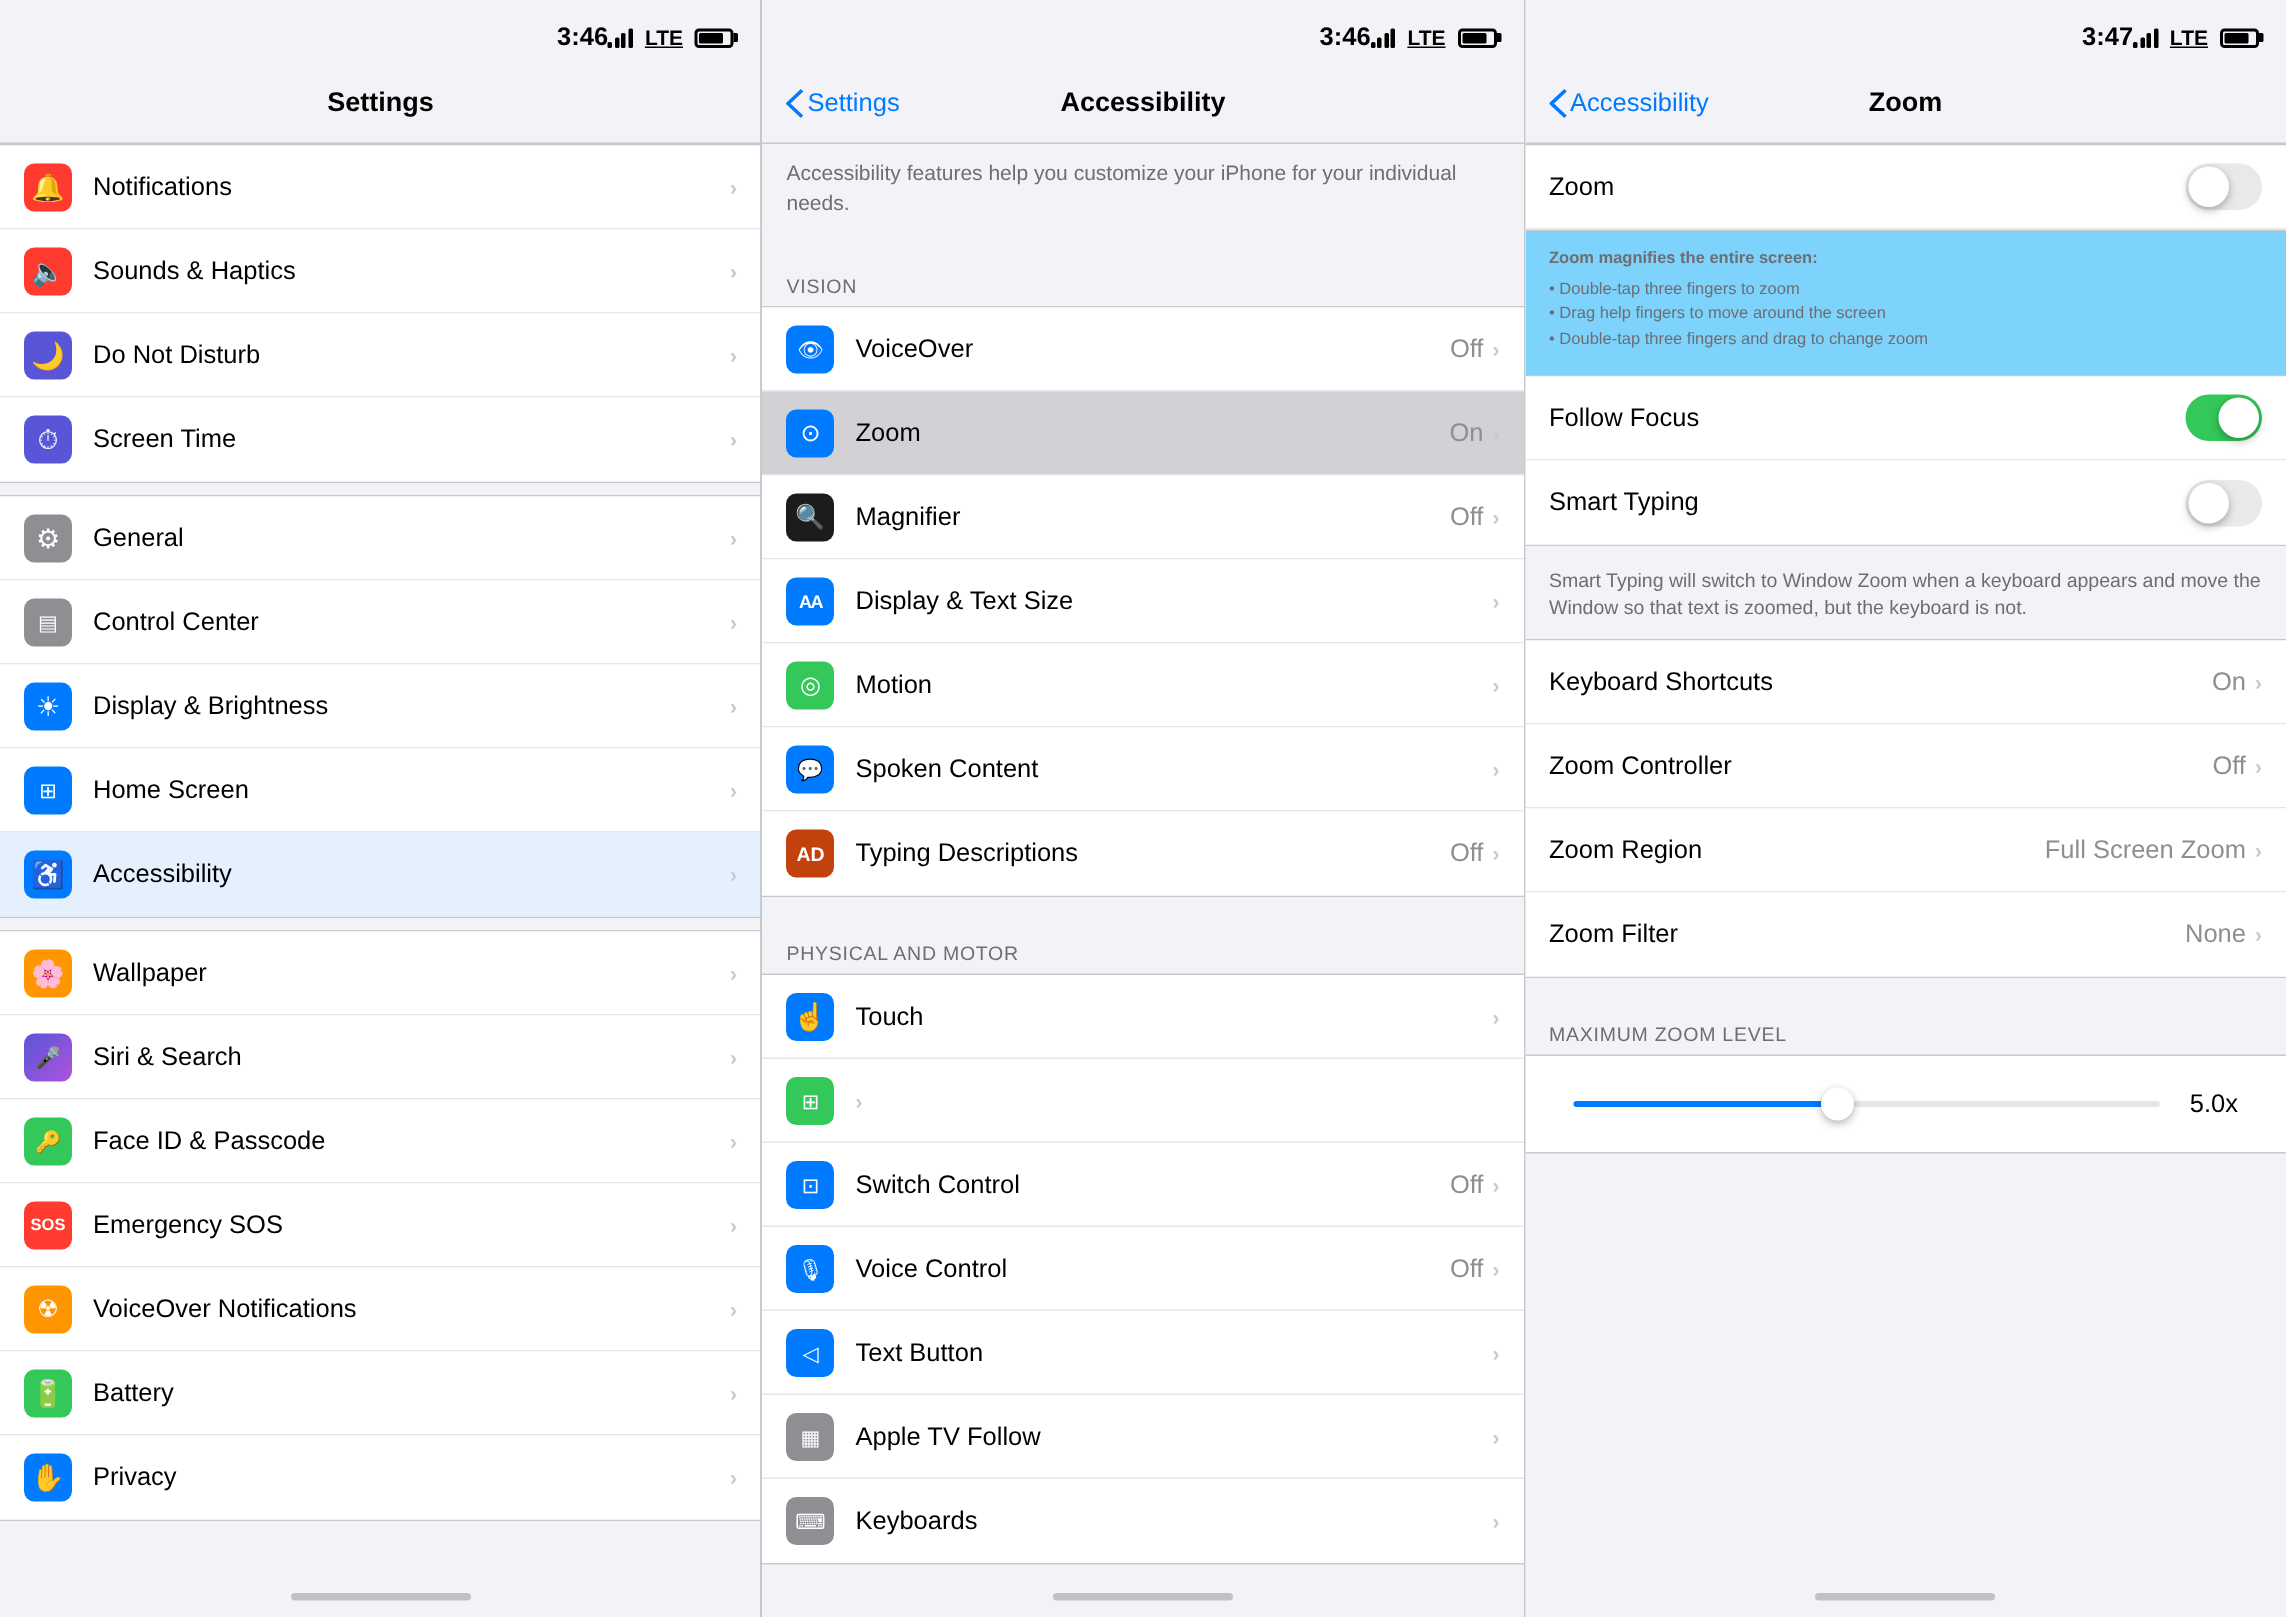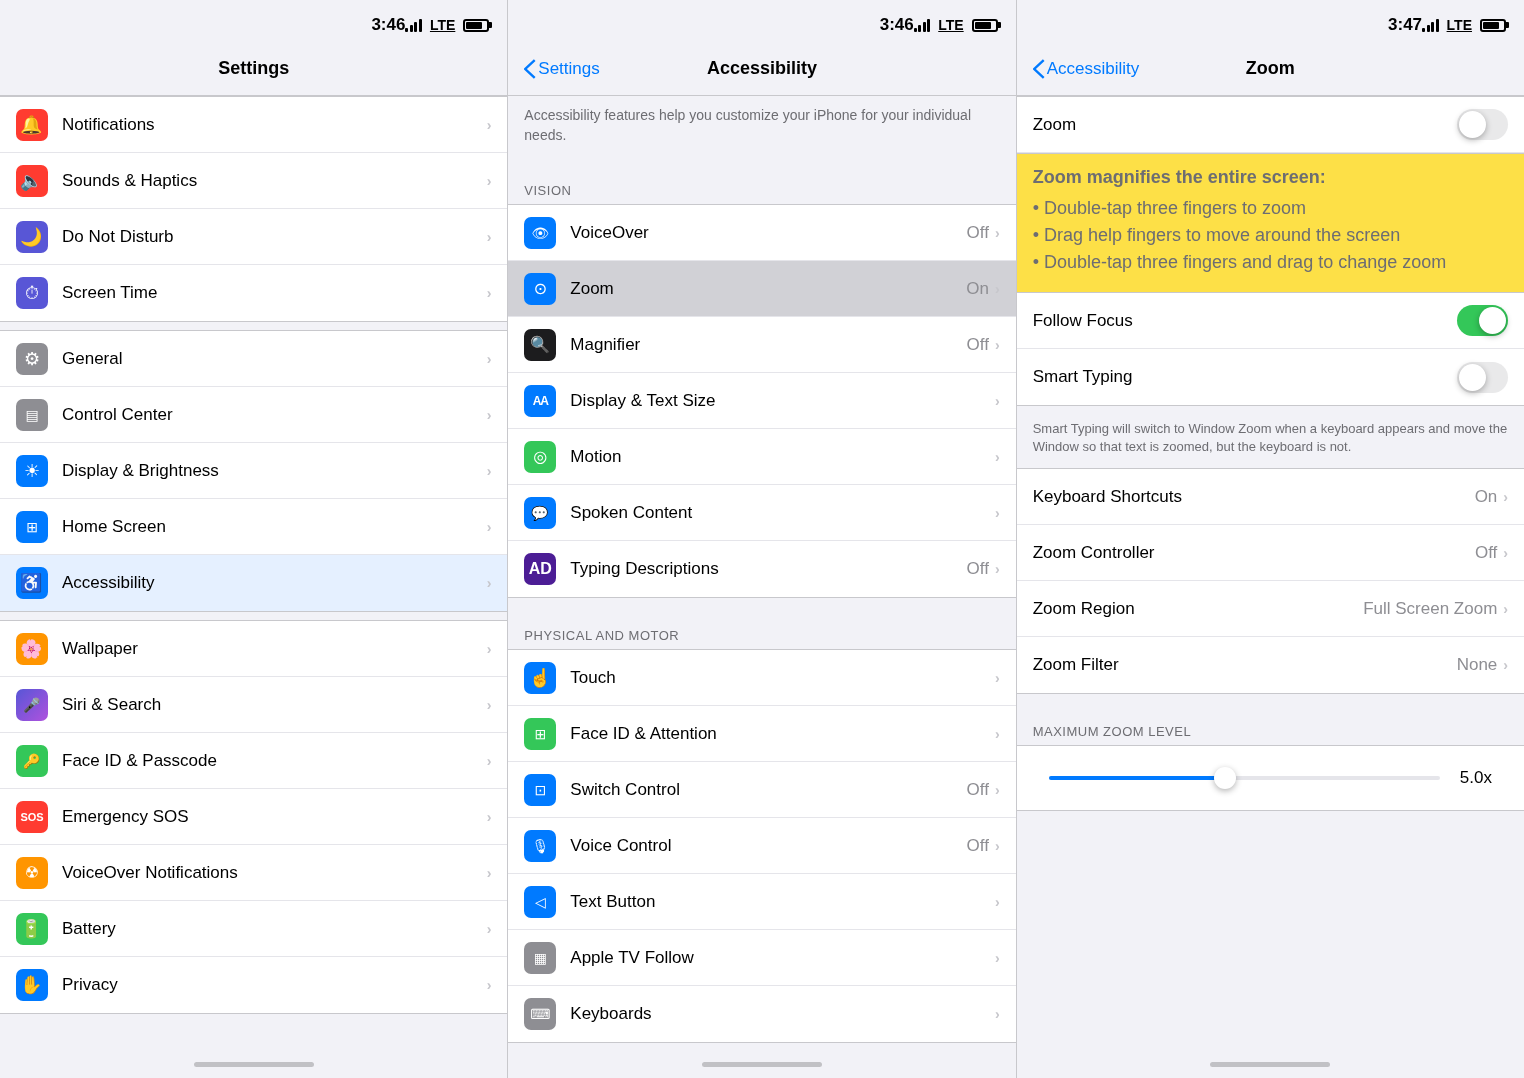--- a/index.html
+++ b/index.html
@@ -247,24 +247,24 @@
       border-radius: 50%;
       background: #fff;
       box-shadow: 0 2px 6px rgba(0,0,0,0.3);
       position: absolute;
       top: -9px;
     }
 
     
     .zoom-info {
       padding: 10px 16px 16px;
-      font-size: 18px;
+      font-size: 11px;
       color: #6d6d72;
       line-height: 1.5;
-      background: #fde047;
+      background: #7dd3fc;
     }
     .zoom-info .zoom-info-title {
       font-weight: 600;
       color: #6d6d72;
       margin-bottom: 4px;
     }
 
     
     .sub-description {
       padding: 6px 16px 12px;
@@ -481,37 +481,36 @@
         <div class="item-icon" style="background:#34c759; font-size:16px;">◎</div>
         <span class="item-label">Motion</span>
         <span class="chevron">›</span>
       </div>
       <div class="list-item">
         <div class="item-icon" style="background:#007aff; font-size:14px;">💬</div>
         <span class="item-label">Spoken Content</span>
         <span class="chevron">›</span>
       </div>
       <div class="list-item">
-        <div class="item-icon" style="background:#4c1d95; font-size:16px; font-weight:700;">AD</div>
+        <div class="item-icon" style="background:#c2410c; font-size:13px; font-weight:700;">AD</div>
         <span class="item-label">Typing Descriptions</span>
         <span class="item-value">Off</span>
         <span class="chevron">›</span>
       </div>
     </div>
 
     <div class="section-header">PHYSICAL AND MOTOR</div>
     <div class="list-group">
       <div class="list-item">
         <div class="item-icon" style="background:#007aff;">☝</div>
         <span class="item-label">Touch</span>
         <span class="chevron">›</span>
       </div>
       <div class="list-item">
         <div class="item-icon" style="background:#34c759; font-size:14px;">⊞</div>
-        <span class="item-label">Face ID &amp; Attention</span>
         <span class="chevron">›</span>
       </div>
       <div class="list-item">
         <div class="item-icon" style="background:#007aff; font-size:14px;">⊡</div>
         <span class="item-label">Switch Control</span>
         <span class="item-value">Off</span>
         <span class="chevron">›</span>
       </div>
       <div class="list-item">
         <div class="item-icon" style="background:#007aff; font-size:14px;">🎙</div>

